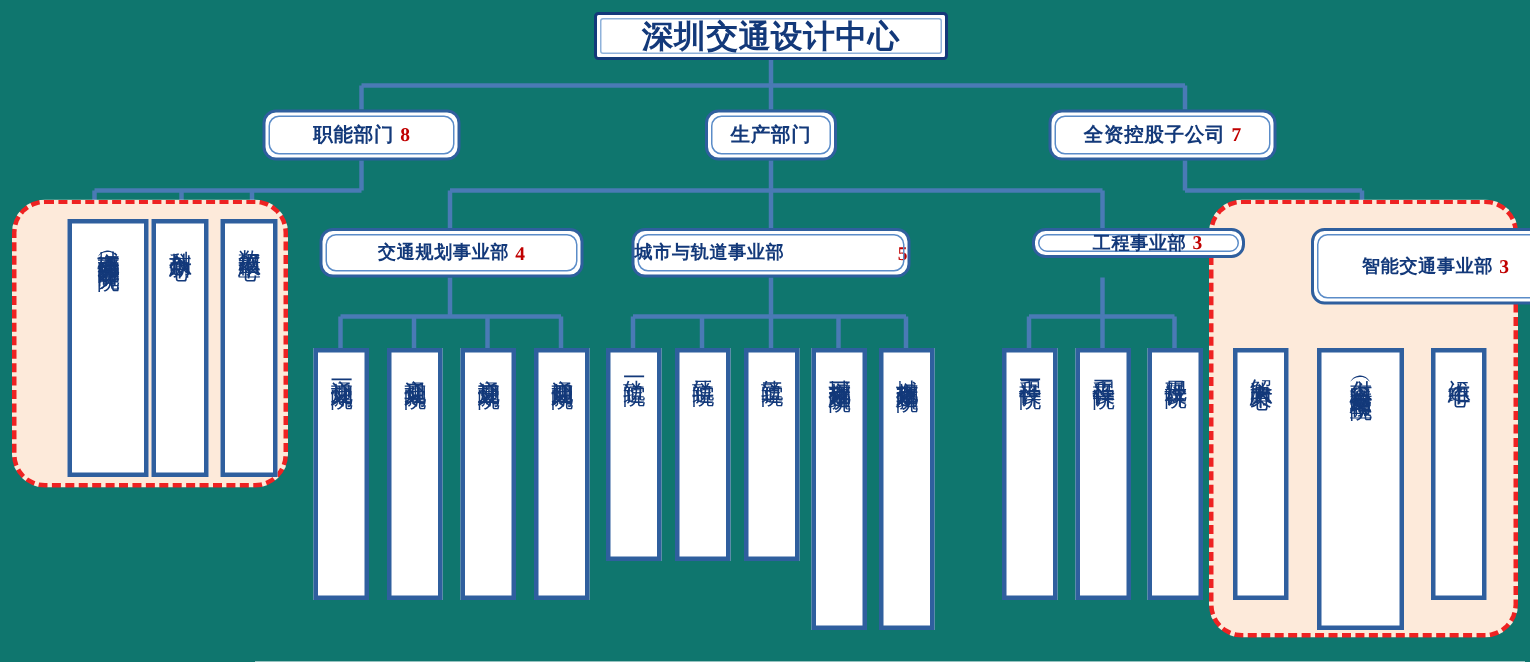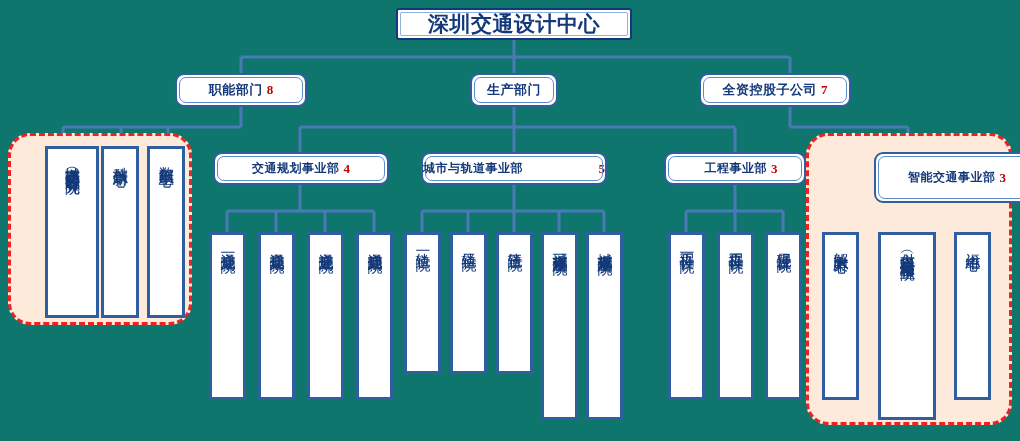--- a/index.html
+++ b/index.html
@@ -129,21 +129,21 @@
     <span class="txt">交通规划事业部</span>
     <span class="num">4</span>
   </div>
 
   <div class="pill lvl3" style="left:421px;top:152px;width:186px;height:33px;justify-content:space-between;">
     <span class="inner"></span>
     <span class="txt">城市与轨道事业部</span>
     <span class="num">5</span>
   </div>
 
-  <div class="pill lvl3" style="left:664px;top:152px;width:142px;height:33px;padding-left:12px;">
+  <div class="pill lvl3" style="left:688px;top:152px;width:142px;height:20px;padding-left:12px;">
     <span class="inner"></span>
     <span class="txt">工程事业部</span>
     <span class="num">3</span>
   </div>
 
   <div class="pill lvl3" style="left:874px;top:152px;width:166px;height:51px;">
     <span class="inner"></span>
     <span class="txt">智能交通事业部</span>
     <span class="num">3</span>
   </div>

